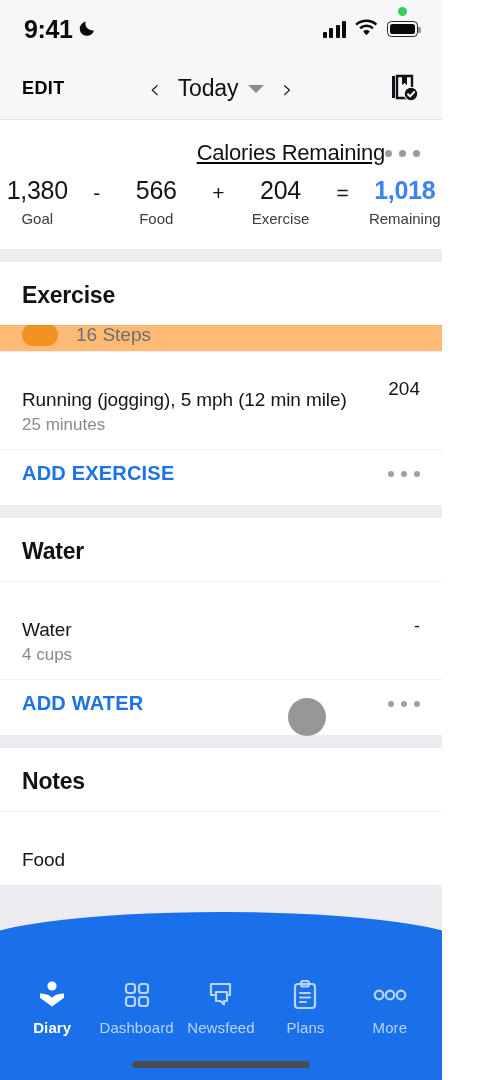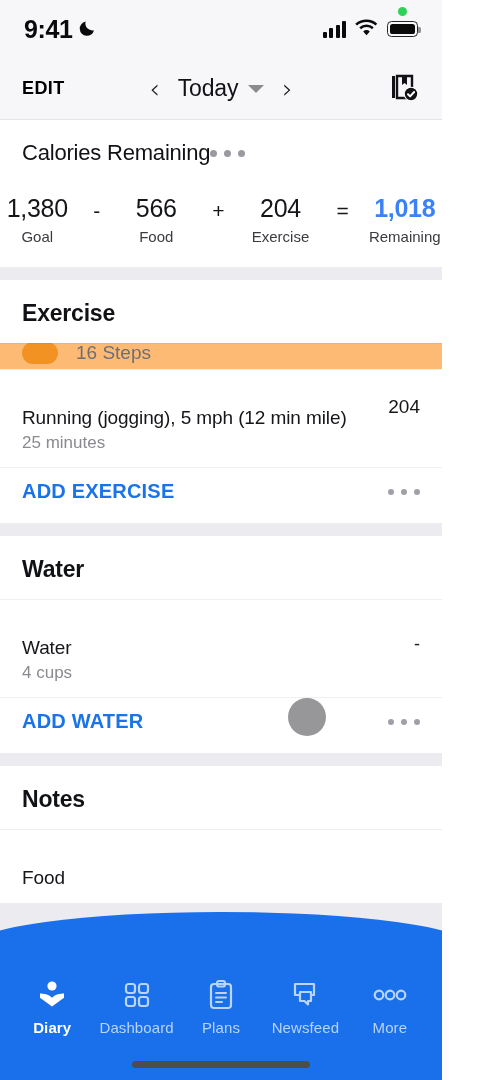--- a/index.html
+++ b/index.html
@@ -89,29 +89,29 @@
     margin-left: -4px;
   }
   .nav-right { margin-left: auto; display: flex; align-items: center; }
 
   
   .gap { height: 13px; background: #ECECF0; }
   .card { background: #ffffff; }
 
   .cal-card { padding: 20px 22px 22px 22px; }
   .cal-head {
-    display: flex; align-items: center; justify-content: flex-start;
+    display: flex; align-items: center; justify-content: flex-end; text-decoration: underline;
   }
   .cal-title { font-size: 22px; color: #111216; letter-spacing: -0.2px; }
   .dots { display: flex; align-items: center; gap: 7px; }
   .dots i { width: 7px; height: 7px; border-radius: 50%; background: #9A9AA0; display: block; }
   .dots.small i { width: 6px; height: 6px; gap: 5px; background: #A0A0A6; }
 
   .cal-row {
-    margin-top: 28px;
+    margin-top: 10px;
     display: flex; align-items: flex-start; justify-content: center;
     gap: 0;
   }
   .cal-item { display: flex; flex-direction: column; align-items: center; min-width: 84px; }
   .cal-num { font-size: 25px; color: #15161a; letter-spacing: -0.3px; }
   .cal-num.accent { color: #3B82F6; font-weight: 600; }
   .cal-lbl { font-size: 15px; color: #3b3c42; margin-top: 5px; }
   .cal-op {
     font-size: 21px; color: #15161a; padding: 2px 14px 0 14px;
     align-self: flex-start; margin-top: 3px;
@@ -378,37 +378,37 @@
             <rect x="17" y="4" width="9" height="9" rx="2.5" fill="none" stroke="#BBD4F9" stroke-width="2.2"></rect>
             <rect x="4" y="17" width="9" height="9" rx="2.5" fill="none" stroke="#BBD4F9" stroke-width="2.2"></rect>
             <rect x="17" y="17" width="9" height="9" rx="2.5" fill="none" stroke="#BBD4F9" stroke-width="2.2"></rect>
           </svg>
         </span>
         <span class="tab-lbl">Dashboard</span>
       </div>
 
       <div class="tab">
         <span class="tab-icon">
+          <svg width="32" height="30" viewBox="0 0 32 30">
+            <path d="M6 4h19v11h-5l-4 3.6V15H6z" fill="none" stroke="#BBD4F9" stroke-width="2.2" stroke-linejoin="round"></path>
+            <path d="M11 12h11v9h-3v3.4L15.4 21H11z" fill="#1A6FEB" stroke="#BBD4F9" stroke-width="2.2" stroke-linejoin="round"></path>
+          </svg>
+        </span>
+        <span class="tab-lbl">Newsfeed</span>
+      </div>
+
+      <div class="tab">
+        <span class="tab-icon">
           <svg width="28" height="32" viewBox="0 0 28 32">
             <rect x="4" y="5" width="20" height="24" rx="3" fill="none" stroke="#BBD4F9" stroke-width="2.2"></rect>
             <rect x="10" y="2" width="8" height="5.5" rx="2" fill="none" stroke="#BBD4F9" stroke-width="2.2"></rect>
             <path d="M9 14h10M9 18.5h10M9 23h6" stroke="#BBD4F9" stroke-width="2" stroke-linecap="round"></path>
           </svg>
         </span>
         <span class="tab-lbl">Plans</span>
-      </div>
-
-      <div class="tab">
-        <span class="tab-icon">
-          <svg width="32" height="30" viewBox="0 0 32 30">
-            <path d="M6 4h19v11h-5l-4 3.6V15H6z" fill="none" stroke="#BBD4F9" stroke-width="2.2" stroke-linejoin="round"></path>
-            <path d="M11 12h11v9h-3v3.4L15.4 21H11z" fill="#1A6FEB" stroke="#BBD4F9" stroke-width="2.2" stroke-linejoin="round"></path>
-          </svg>
-        </span>
-        <span class="tab-lbl">Newsfeed</span>
       </div>
 
       <div class="tab">
         <span class="tab-icon">
           <svg width="34" height="14" viewBox="0 0 34 14">
             <circle cx="6" cy="7" r="4.3" fill="none" stroke="#BBD4F9" stroke-width="2.2"></circle>
             <circle cx="17" cy="7" r="4.3" fill="none" stroke="#BBD4F9" stroke-width="2.2"></circle>
             <circle cx="28" cy="7" r="4.3" fill="none" stroke="#BBD4F9" stroke-width="2.2"></circle>
           </svg>
         </span>

